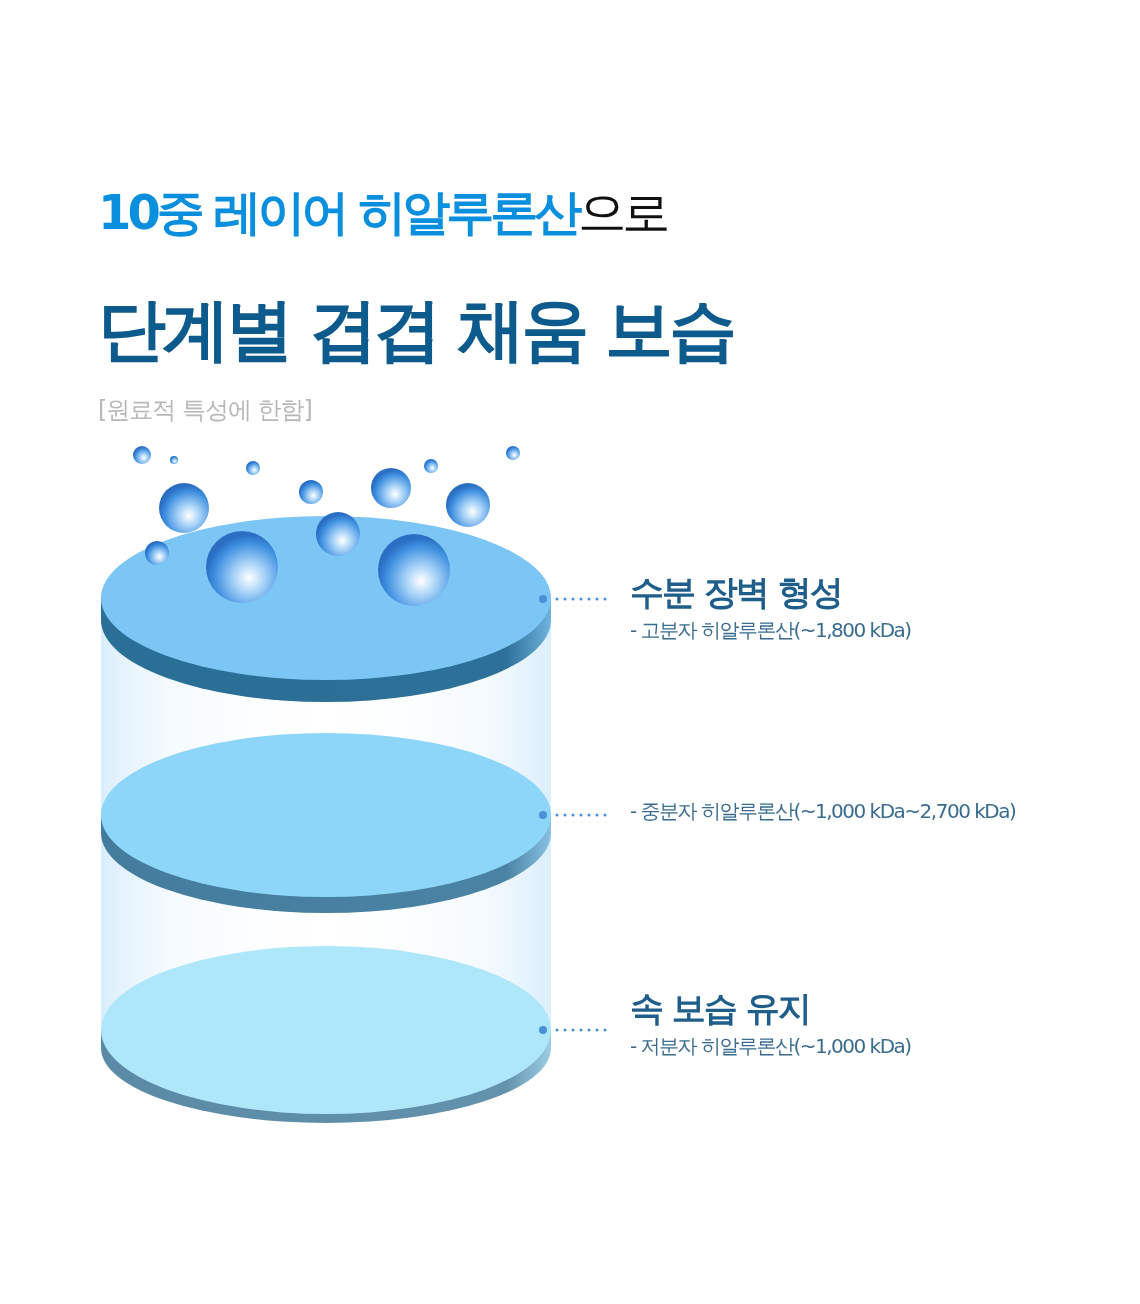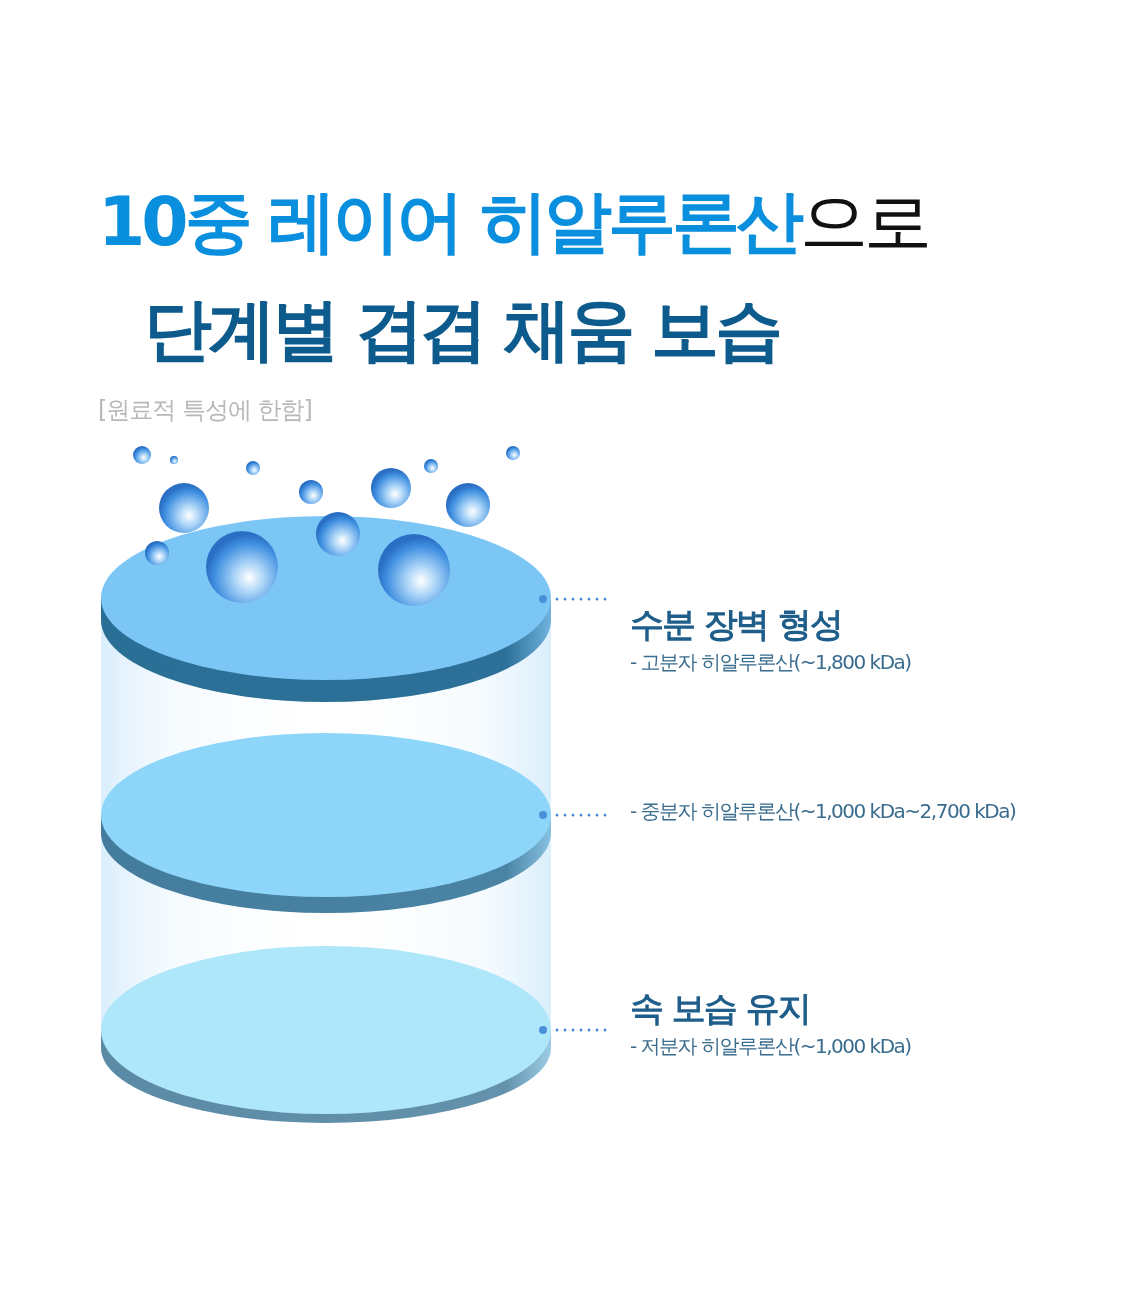--- a/index.html
+++ b/index.html
@@ -1,28 +1,28 @@
 <!DOCTYPE html>
 <html><head>
 <meta charset="utf-8">
 <style>
   html, body { margin:0; padding:0; }
   body { width:1140px; height:1304px; background:#ffffff; position:relative; overflow:hidden;
          font-family:"DejaVu Sans","Liberation Sans",sans-serif; }
   .title { position:absolute; left:98px; font-weight:bold; letter-spacing:-4px; line-height:1; }
-  .t1 { top:188px; font-size:68px; }
+  .t1 { top:188px; font-size:48px; }
   .t1 .blue { color:#0a8fde; }
   .t1 .black { color:#111111; font-weight:normal; }
-  .t2 { top:296px; font-size:68px; color:#0d5a8c;margin-left:46px; }
+  .t2 { top:296px; font-size:68px; color:#0d5a8c; }
   .note { position:absolute; left:98px; top:394px; font-size:24px; color:#b8b8b8; letter-spacing:-1px; }
   .scene { position:absolute; left:0; top:0; width:1140px; height:1304px; }
   .label { position:absolute; left:630px; }
   .label .head { font-size:34px; font-weight:bold; color:#1f5e8a; letter-spacing:-2px; line-height:1.1; }
   .label .sub { font-size:20px; color:#3a6c8e; letter-spacing:-1.5px; margin-top:6px; }
-  .lbl1 { top:574px;margin-top:32px; } .lbl2 { top:792px; } .lbl3 { top:990px; }
+  .lbl1 { top:574px; } .lbl2 { top:792px; } .lbl3 { top:990px; }
 </style>
 </head>
 <body>
 
 <div class="title t1"><span class="blue">10중 레이어 히알루론산</span><span class="black">으로</span></div>
 <div class="title t2">단계별 겹겹 채움 보습</div>
 <div class="note">[원료적 특성에 한함]</div>
 
 <svg class="scene" width="1140" height="1304" viewBox="0 0 1140 1304">
   <defs>

